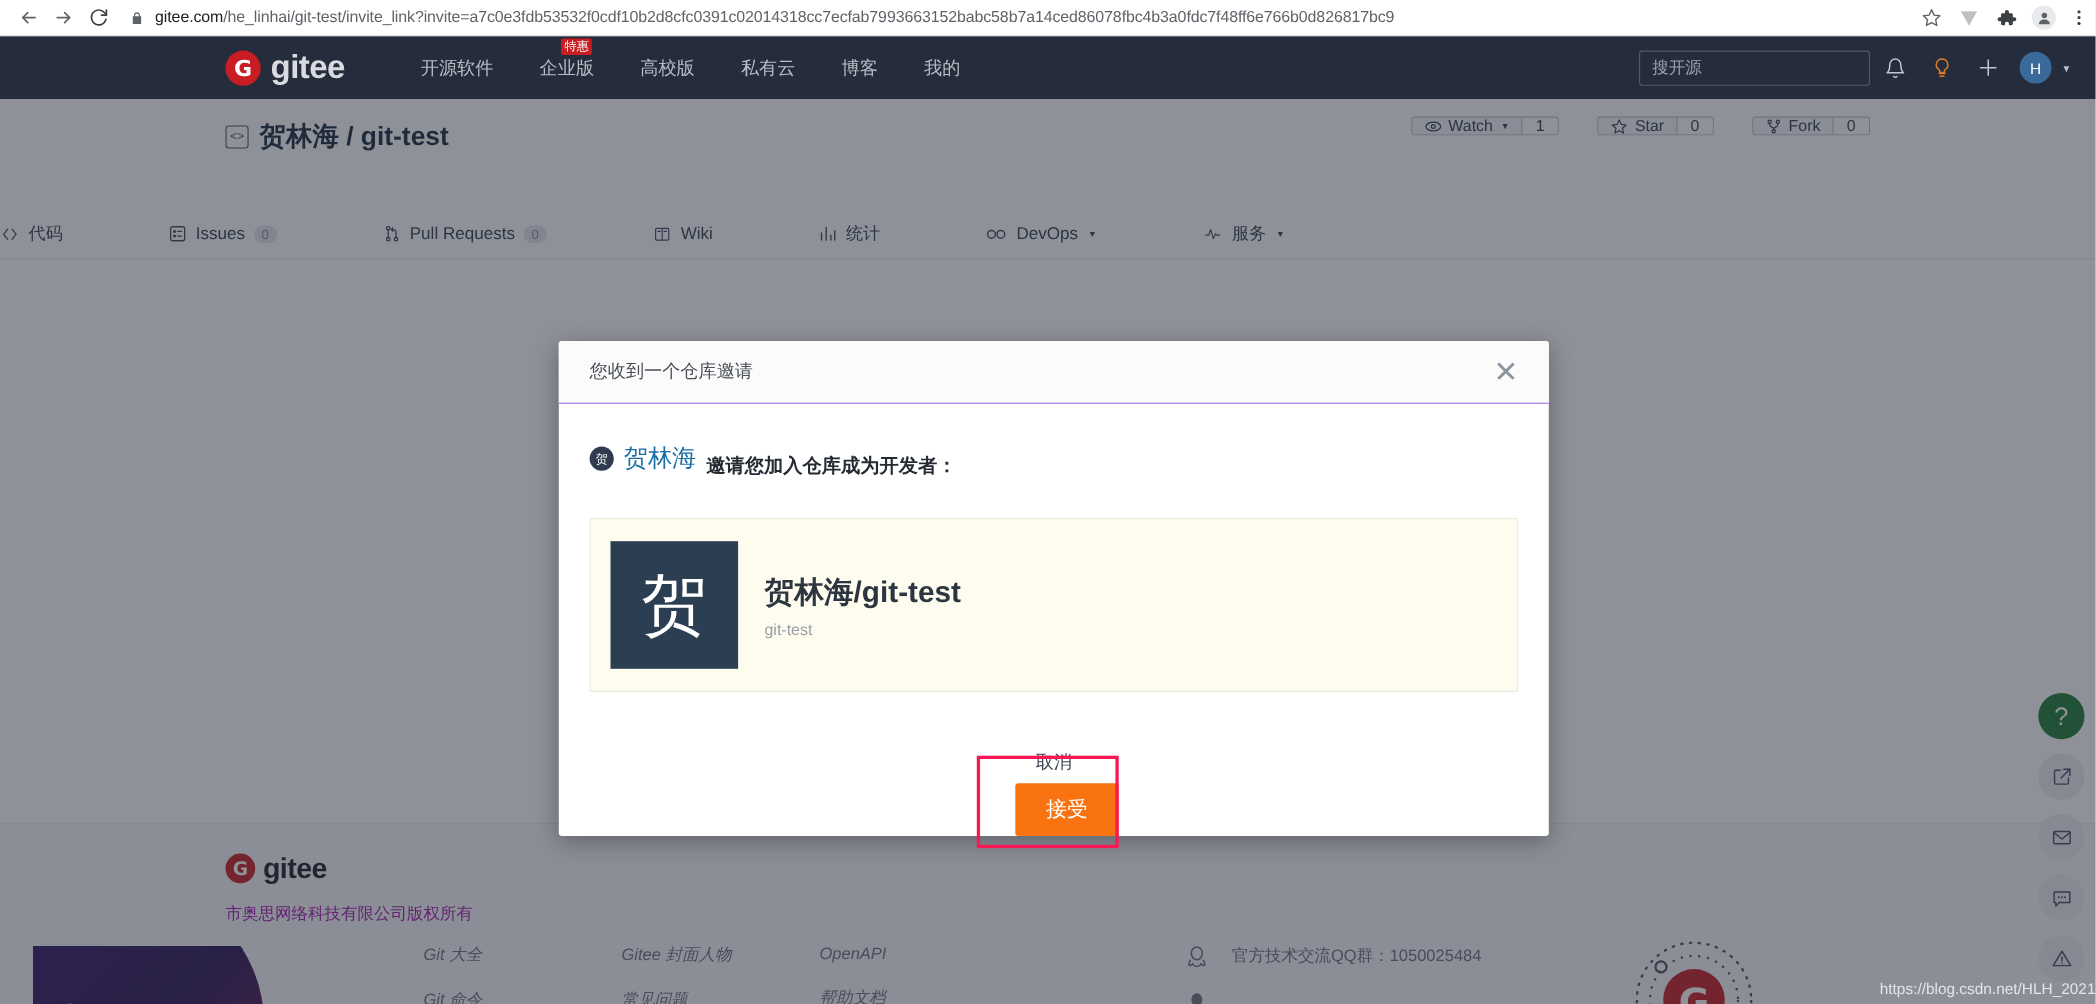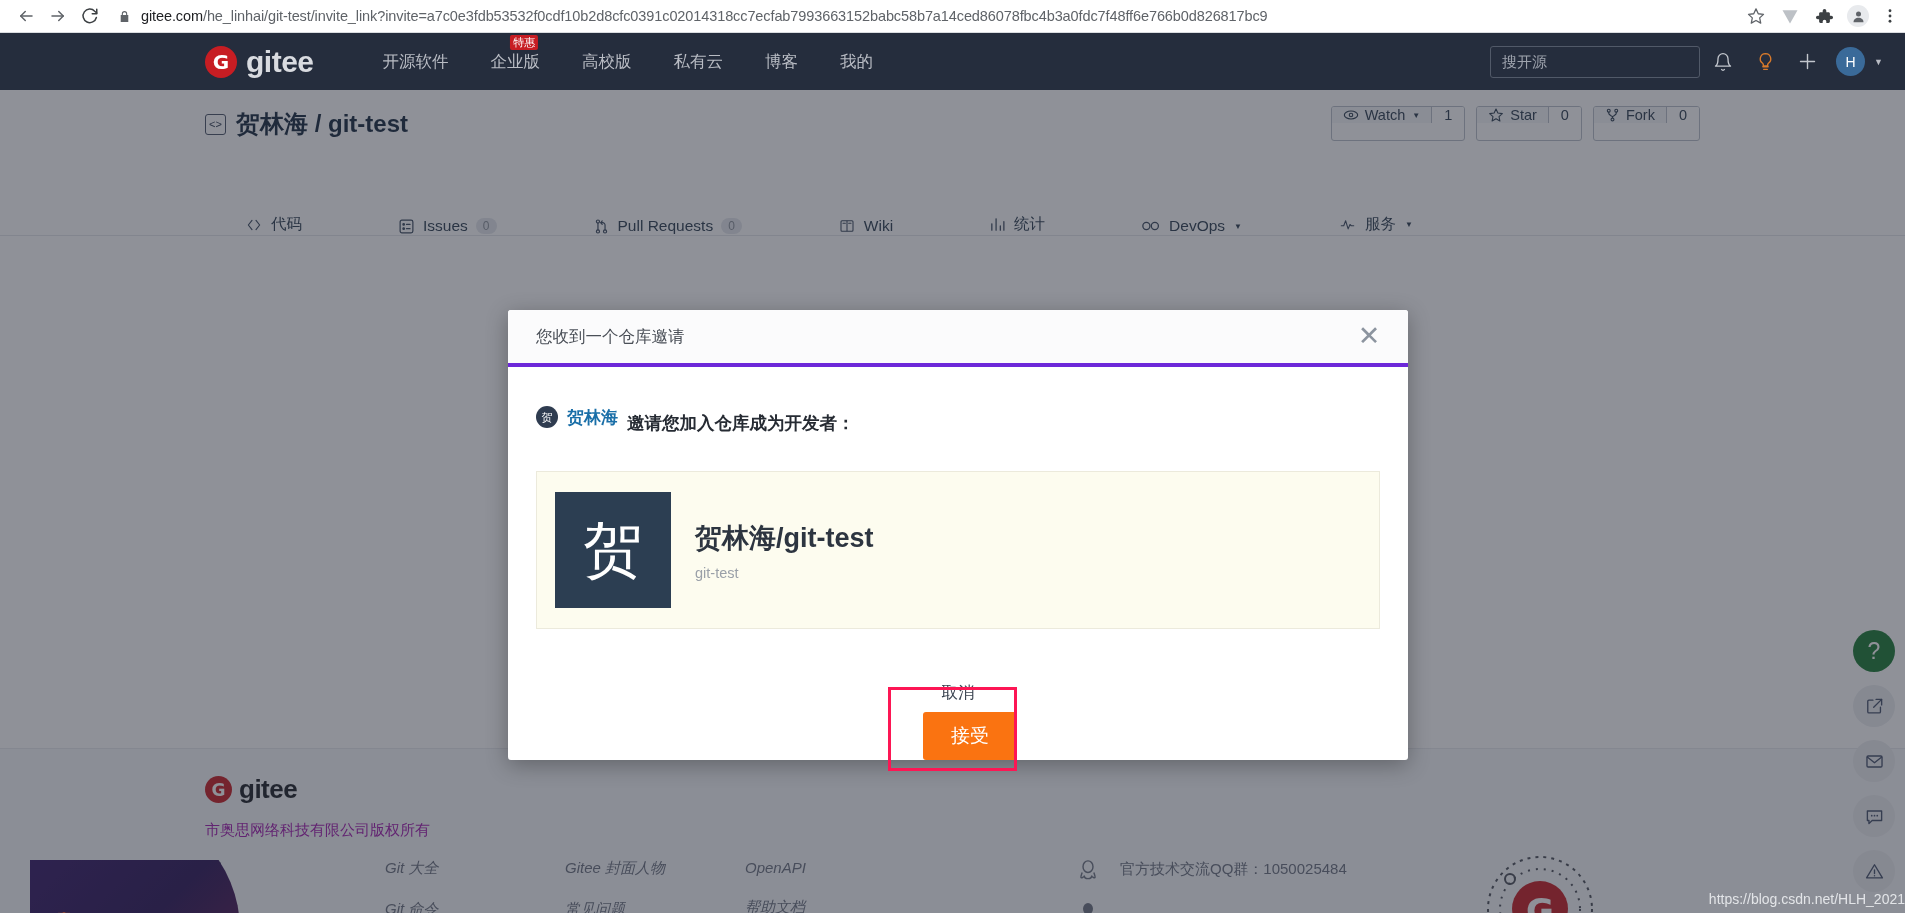--- a/index.html
+++ b/index.html
@@ -83,31 +83,31 @@
 
   #repo-header { height: 100px; position: relative; }
   #repo-title { position: absolute; left: 205px; top: 18px;
     display: flex; align-items: center; gap: 10px; }
   #repo-icon { width: 21px; height: 21px; border: 1.5px solid #4a5568;
     border-radius: 3px; display:flex; align-items:center; justify-content:center;
     font-size: 11px; color: #2f3d52; }
   #repo-name { font-size: 24px; font-weight: bold; color: #16283d; }
   #repo-actions { position: absolute; right: 205px; top: 16px;
     display: flex; align-items: center; gap: 11px; }
-  .btn-group { display: flex; align-items: flex-start; height: 35px;
-    border: 1px solid #b9bfc8; border-radius: 3px; overflow: hidden; }
+  .btn-group { display: flex; align-items: center; height: 17px;
+    border: 1px solid #b9bfc8; border-radius: 3px; overflow: hidden; margin-left: 24px; }
   .btn-main { display: flex; align-items: center; gap: 6px;
     padding: 0 11px; font-size: 14.5px; color: #2c3e50; background: #f5f6f8; }
   .btn-count { display: flex; align-items: center; padding: 0 12px;
     font-size: 14.5px; color: #2c3e50; background: #fff;
     border-left: 1px solid #b9bfc8; font-weight: 500; }
   .caret-sm { font-size: 8px; margin-left: 1px; }
 
   #repo-tabs { height: 46px; border-bottom: 1px solid #e3e6eb;
-    display: flex; align-items: flex-end; padding-left: 245px; }
+    display: flex; align-items: center; }
   .repo-tab { display: flex; align-items: center; gap: 8px;
     font-size: 15.5px; color: #2c3e50; margin-right: 96px; white-space: nowrap; }
   .tab-count { background: #e4e7ec; color: #8a9099; border-radius: 9px;
     font-size: 12px; padding: 1px 7px; }
   .tab-ic { color: #3b4a5e; display: flex; align-items: center; }
 
   
   #footer { position: absolute; top: 658px; left: 0; width: 1905px; height: 255px;
     background: #f7f8fa; border-top: 1px solid #e8eaee; }
   #footer-brand { position: absolute; left: 205px; top: 25px;
@@ -150,33 +150,33 @@
   .fbtn.help { background: #1b7a33; color: #fff; font-size: 23px; font-weight: 500; }
 
   
   #overlay { position: absolute; top: 90px; left: 0; width: 1905px; height: 823px;
     background: rgba(40,45,58,0.52); z-index: 5; }
 
   #modal { position: absolute; left: 508px; top: 310px;
     width: 900px; height: 450px; background: #fff;
     border-radius: 3px; box-shadow: 0 5px 22px rgba(0,0,0,0.30);
     z-index: 6; display: flex; flex-direction: column; }
-  #modal-head { height: 57px; border-bottom: 4px solid #6d28d9;
+  #modal-head { height: 57px; border-bottom: 1px solid #6d28d9;
     display: flex; align-items: center; padding: 0 24px 0 28px;
     background: #fbfbfc; border-radius: 3px 3px 0 0; }
   #modal-title { font-size: 16.5px; color: #4a4f57; flex: 1 1 auto; }
   #modal-close { font-size: 27px; color: #8c949f; line-height: 1;
     font-weight: 300; width: 30px; text-align: center; }
 
   #modal-body { flex: 1 1 auto; padding: 32px 28px 0 28px; }
   #invite-line { display: flex; align-items: center; gap: 9px; margin-bottom: 36px; }
   #inviter-avatar { width: 22px; height: 22px; border-radius: 50%;
     background: #2f3c50; color: #fff; font-size: 11px;
     display: flex; align-items: center; justify-content: center; }
-  #inviter-name { color: #1a6fa8; font-size: 17px; font-weight: bold; }
+  #inviter-name { color: #1a6fa8; font-size: 22px; font-weight: normal; }
   #invite-text { color: #262b33; font-size: 17.5px; font-weight: bold; margin-top: 12px; }
 
   #repo-card { background: #fdfcef; border: 1px solid #eceadc;
     height: 158px; display: flex; align-items: center; padding: 0 18px; }
   #repo-card-img { width: 116px; height: 116px; background: #2c3e52;
     color: #fff; display: flex; align-items: center; justify-content: center;
     font-size: 60px; font-weight: 300; flex: 0 0 auto; }
   #repo-card-info { margin-left: 24px; }
   #repo-card-title { font-size: 27px; font-weight: bold; color: #2d3540; }
   #repo-card-desc { font-size: 14.5px; color: #9aa0a8; margin-top: 9px; }

